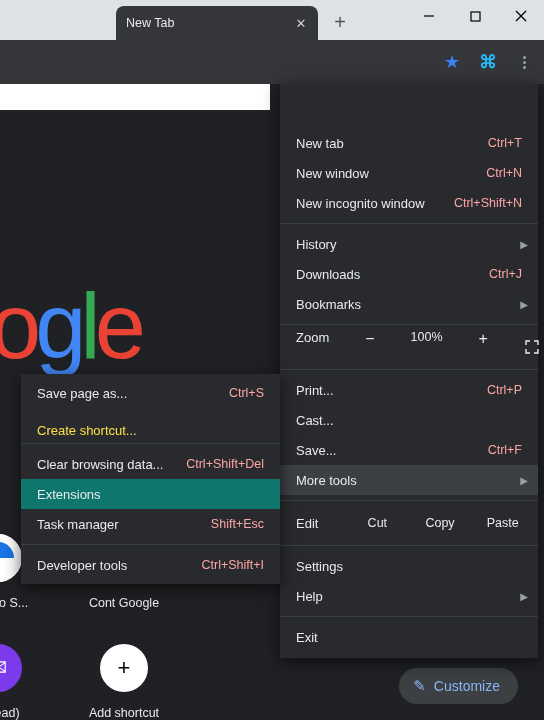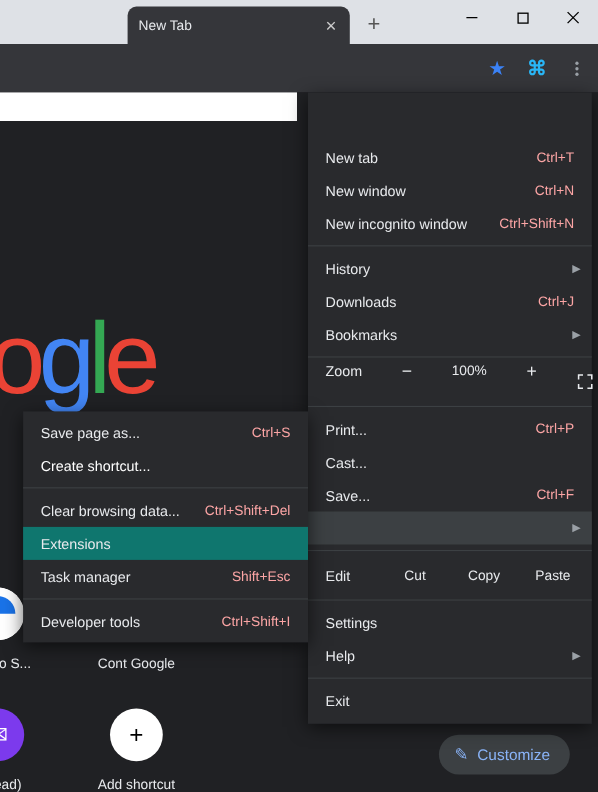--- a/index.html
+++ b/index.html
@@ -57,21 +57,21 @@
   .fullscr svg { stroke:#e8eaed; fill:none; stroke-width:1.4; }
   .editrow { display:flex; align-items:center; height:34px; padding:0 4px 0 16px; }
   .editrow .lbl { width:50px; }
   .editbtn { flex:1; text-align:center; font-size:12.5px; height:26px;
     display:flex;align-items:center;justify-content:center; }
   
   .submenu {
     position:absolute; right:264px; top:290px; width:259px; background:#292a2d;
     box-shadow: 0 4px 16px rgba(0,0,0,.6); padding:4px 0; font-size:13px; color:#e8eaed;
   }
-  .submenu .mi.disabled { color:#ffffff; }
+  .submenu .mi.disabled { color:#fde047;align-items:flex-end; }
   .submenu .mi.highlight { background:#0f766e; }
   
   .shortcut-row { position:absolute; left:0; display:flex; gap:70px; }
   .shortcut { width:56px; display:flex; flex-direction:column; align-items:center; gap:14px; }
   .sc-circle { width:48px;height:48px;border-radius:50%;background:#fff;
     display:flex;align-items:center;justify-content:center;font-size:22px;color:#000; overflow:hidden;}
   .sc-label { color:#e8eaed; font-size:12.5px; white-space:nowrap; }
   .row1 { top:450px; left:-30px; }
   .row2 { top:560px; left:-30px; }
   .customize {
@@ -204,20 +204,21 @@
       <span class="mi-short">Ctrl+P</span>
     </div>
     <div class="mi">
       <span class="mi-label">Cast...</span>
     </div>
     <div class="mi">
       <span class="mi-label">Save...</span>
       <span class="mi-short">Ctrl+F</span>
     </div>
     <div class="mi highlight">
+      <span class="mi-label">More tools</span>
       <span class="mi-arrow">▶</span>
     </div>
     <div class="sep"></div>
     <div class="editrow">
       <span class="lbl">Edit</span>
       <span class="editbtn">Cut</span>
       <span class="editbtn">Copy</span>
       <span class="editbtn">Paste</span>
     </div>
     <div class="sep"></div>

